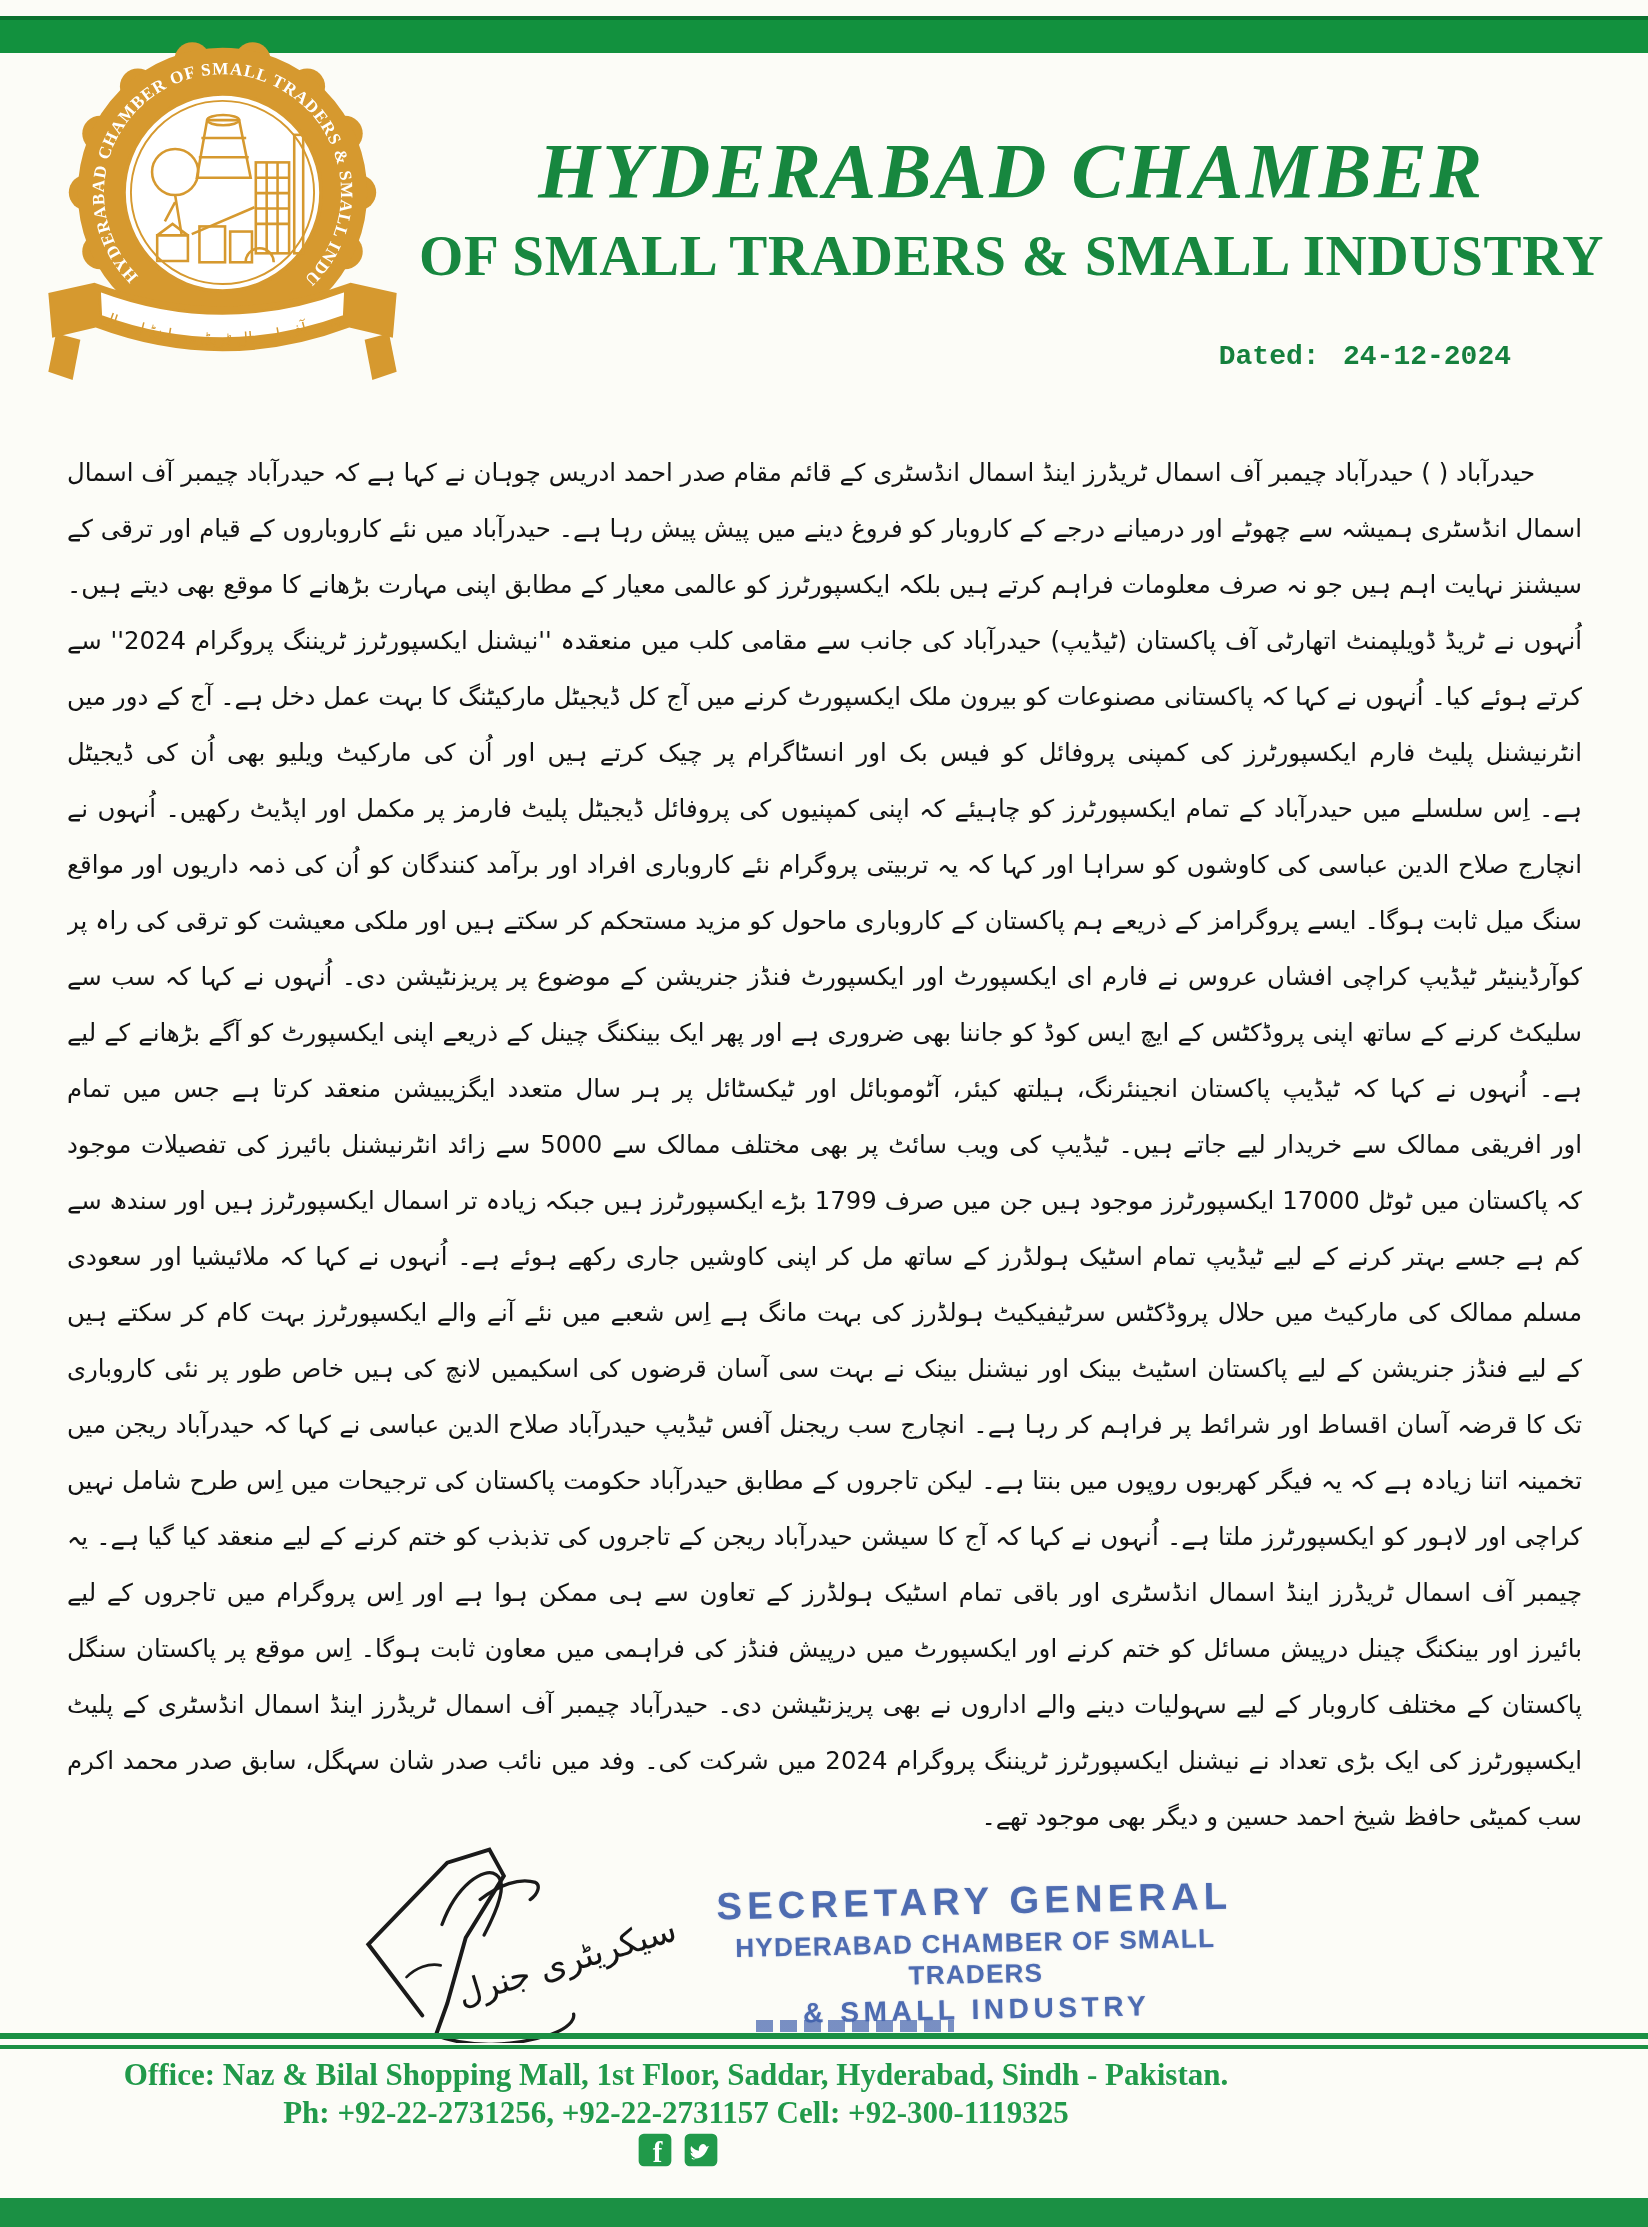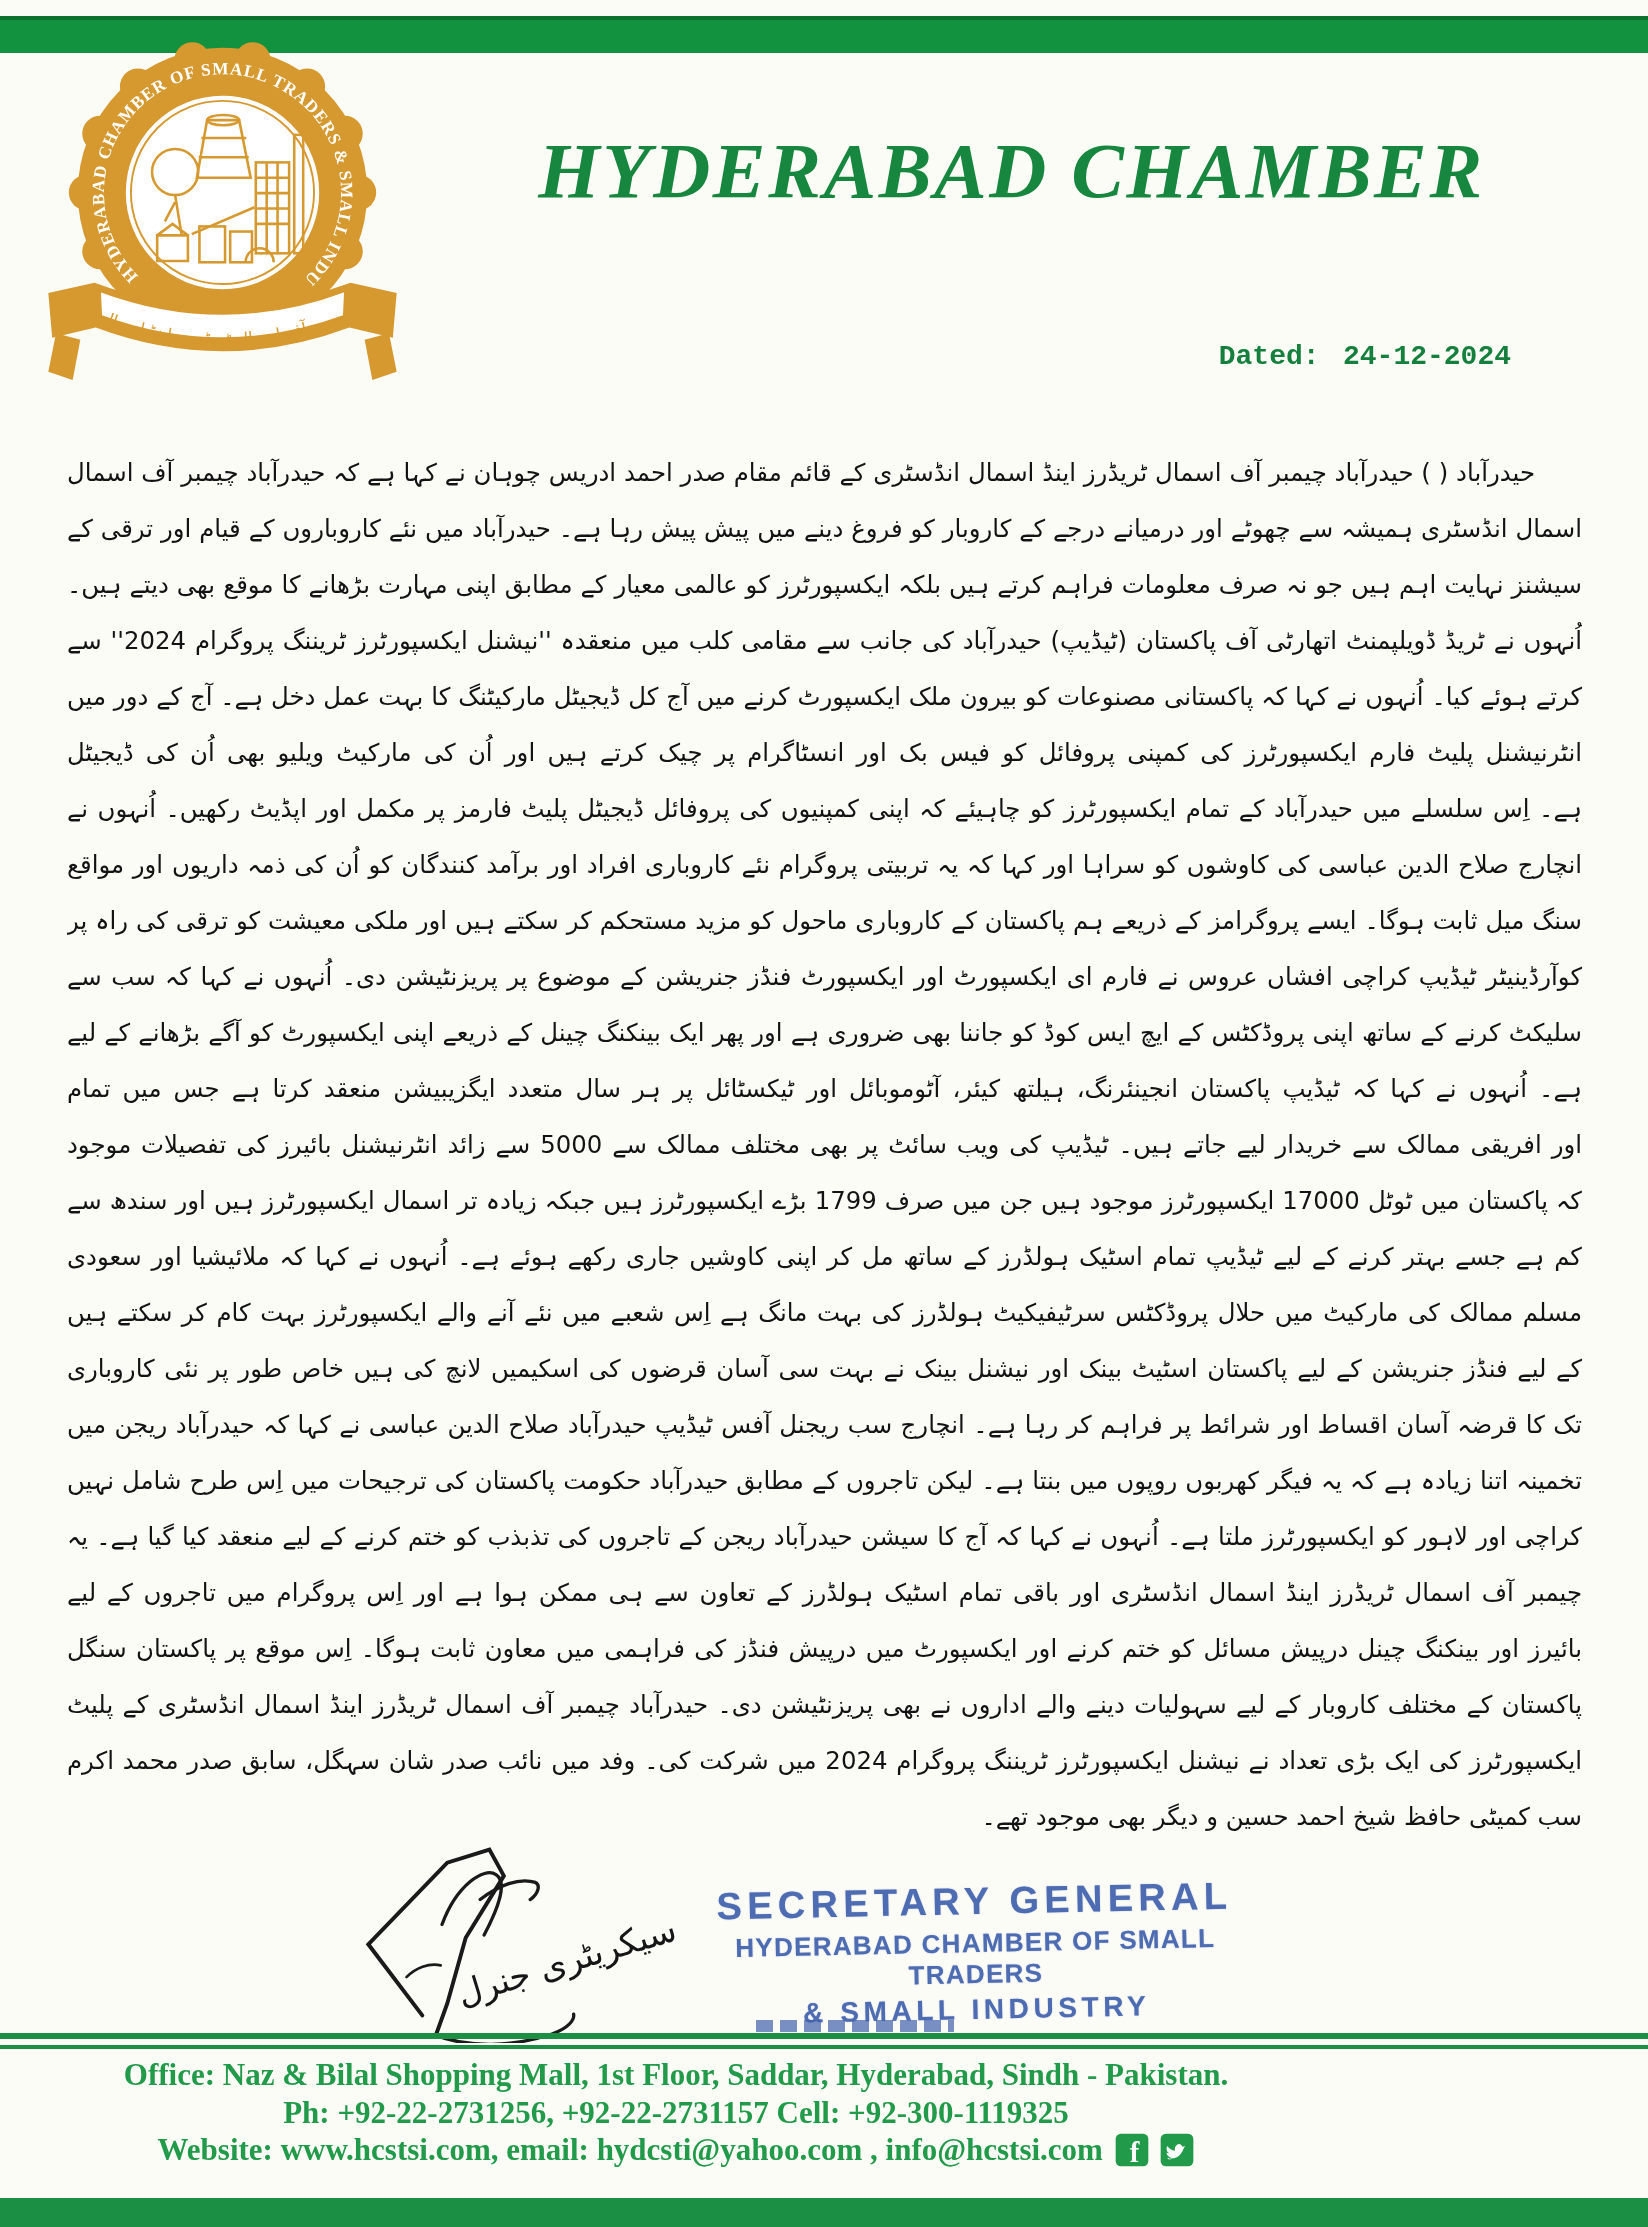--- a/index.html
+++ b/index.html
@@ -117,20 +117,21 @@
       <path d="M 20,455 L 58,465 L 46,528 L 8,515 Z" fill="#d6992f"></path>
       <path d="M 540,455 L 502,465 L 514,528 L 552,515 Z" fill="#d6992f"></path>
       <path d="M 88,388 Q 280,460 472,388 L 470,428 Q 280,498 90,428 Z" fill="#ffffff" stroke="#d6992f" stroke-width="4"></path>
       <text font-family="DejaVu Sans, sans-serif" font-size="26" fill="#d6992f">
         <textPath href="#ribbonPath" startOffset="50%" text-anchor="middle">حیدرآباد چیمبر آف اسمال ٹریڈرس اینڈ اسمال انڈسٹری</textPath>
       </text>
     </g>
   </svg>
 
   <div class="title1">HYDERABAD CHAMBER</div>
+  <div class="title2">OF SMALL TRADERS &amp; SMALL INDUSTRY</div>
 
   <div class="dated">Dated: 24-12-2024</div>
 
 
   <div class="urdu-body" id="urduBody">
       <div class="uline first">حیدرآباد ( ) حیدرآباد چیمبر آف اسمال ٹریڈرز اینڈ اسمال انڈسٹری کے قائم مقام صدر احمد ادریس چوہان نے کہا ہے کہ حیدرآباد چیمبر آف اسمال ٹریڈرز اینڈ</div>
       <div class="uline">اسمال انڈسٹری ہمیشہ سے چھوٹے اور درمیانے درجے کے کاروبار کو فروغ دینے میں پیش پیش رہا ہے۔ حیدرآباد میں نئے کاروباروں کے قیام اور ترقی کے لیے ایسے تربیتی</div>
       <div class="uline">سیشنز نہایت اہم ہیں جو نہ صرف معلومات فراہم کرتے ہیں بلکہ ایکسپورٹرز کو عالمی معیار کے مطابق اپنی مہارت بڑھانے کا موقع بھی دیتے ہیں۔ اِن خیالات کا اظہار</div>
       <div class="uline">اُنہوں نے ٹریڈ ڈویلپمنٹ اتھارٹی آف پاکستان (ٹیڈیپ) حیدرآباد کی جانب سے مقامی کلب میں منعقدہ ''نیشنل ایکسپورٹرز ٹریننگ پروگرام 2024'' سے خطاب</div>
       <div class="uline">کرتے ہوئے کیا۔ اُنہوں نے کہا کہ پاکستانی مصنوعات کو بیرون ملک ایکسپورٹ کرنے میں آج کل ڈیجیٹل مارکیٹنگ کا بہت عمل دخل ہے۔ آج کے دور میں تمام</div>
@@ -172,21 +173,20 @@
     <div class="s3">&amp; SMALL INDUSTRY</div>
   </div>
   <div class="stamp-frag"></div>
 
   <div class="rule rule1"></div>
   <div class="rule rule2"></div>
 
   <div class="f-line f1">Office: Naz &amp; Bilal Shopping Mall, 1st Floor, Saddar, Hyderabad, Sindh - Pakistan.</div>
   <div class="f-line f2">Ph: +92-22-2731256, +92-22-2731157 Cell: +92-300-1119325</div>
   <div class="f-line f3">
-    <span>Website: www.hcstsi.com, email: hydcsti@yahoo.com , info@hcstsi.com</span>
     <svg class="sicon" viewBox="0 0 52 52" style="font-size:47px">
       <rect x="1" y="1" width="50" height="50" rx="8" fill="#219a4a"></rect>
       <text x="30" y="44" text-anchor="middle" font-family="Liberation Serif, serif" font-weight="bold" font-size="44" fill="#ffffff">f</text>
     </svg>
     <svg class="sicon" viewBox="0 0 52 52">
       <rect x="1" y="1" width="50" height="50" rx="8" fill="#219a4a"></rect>
       <path fill="#ffffff" d="M12 38 C18 40 26 39 31 33 C36 27 36 22 39 20 L34 21 C33 17 29 16 26 18 C23 20 22 24 23 27 C18 27 14 24 11 20 C9 24 10 29 14 31 C12 31 11 31 10 30 C10 34 13 37 17 38 C15 39 13 39 11 38 C12 40 14 41 17 41 Z"></path>
     </svg>
   </div>
 

